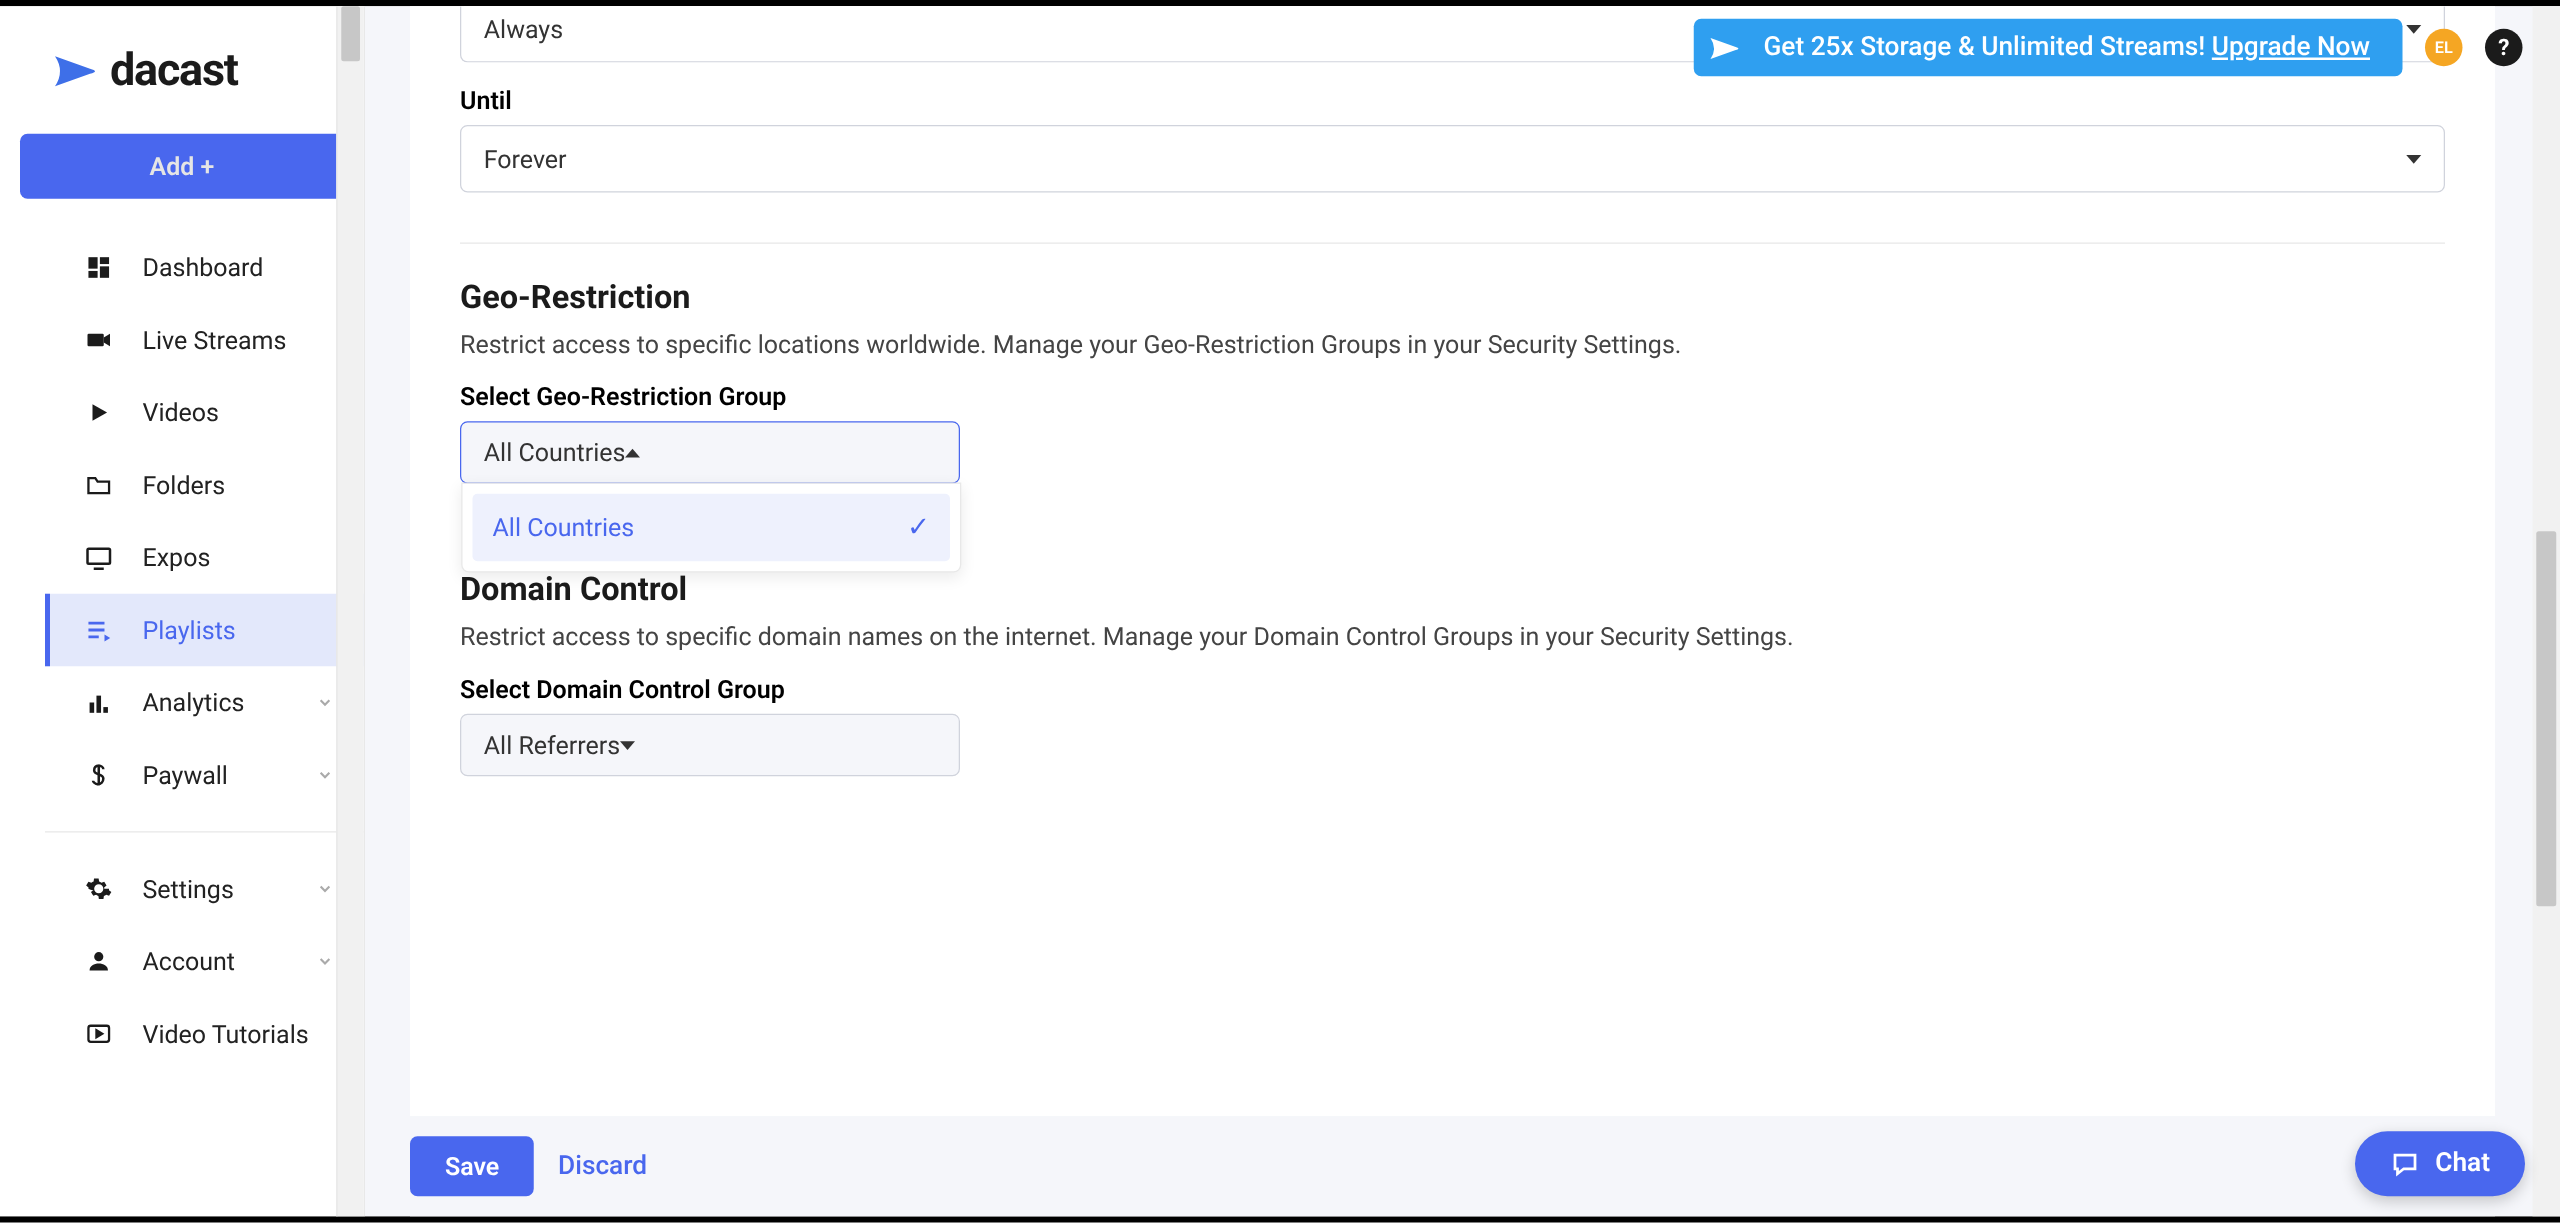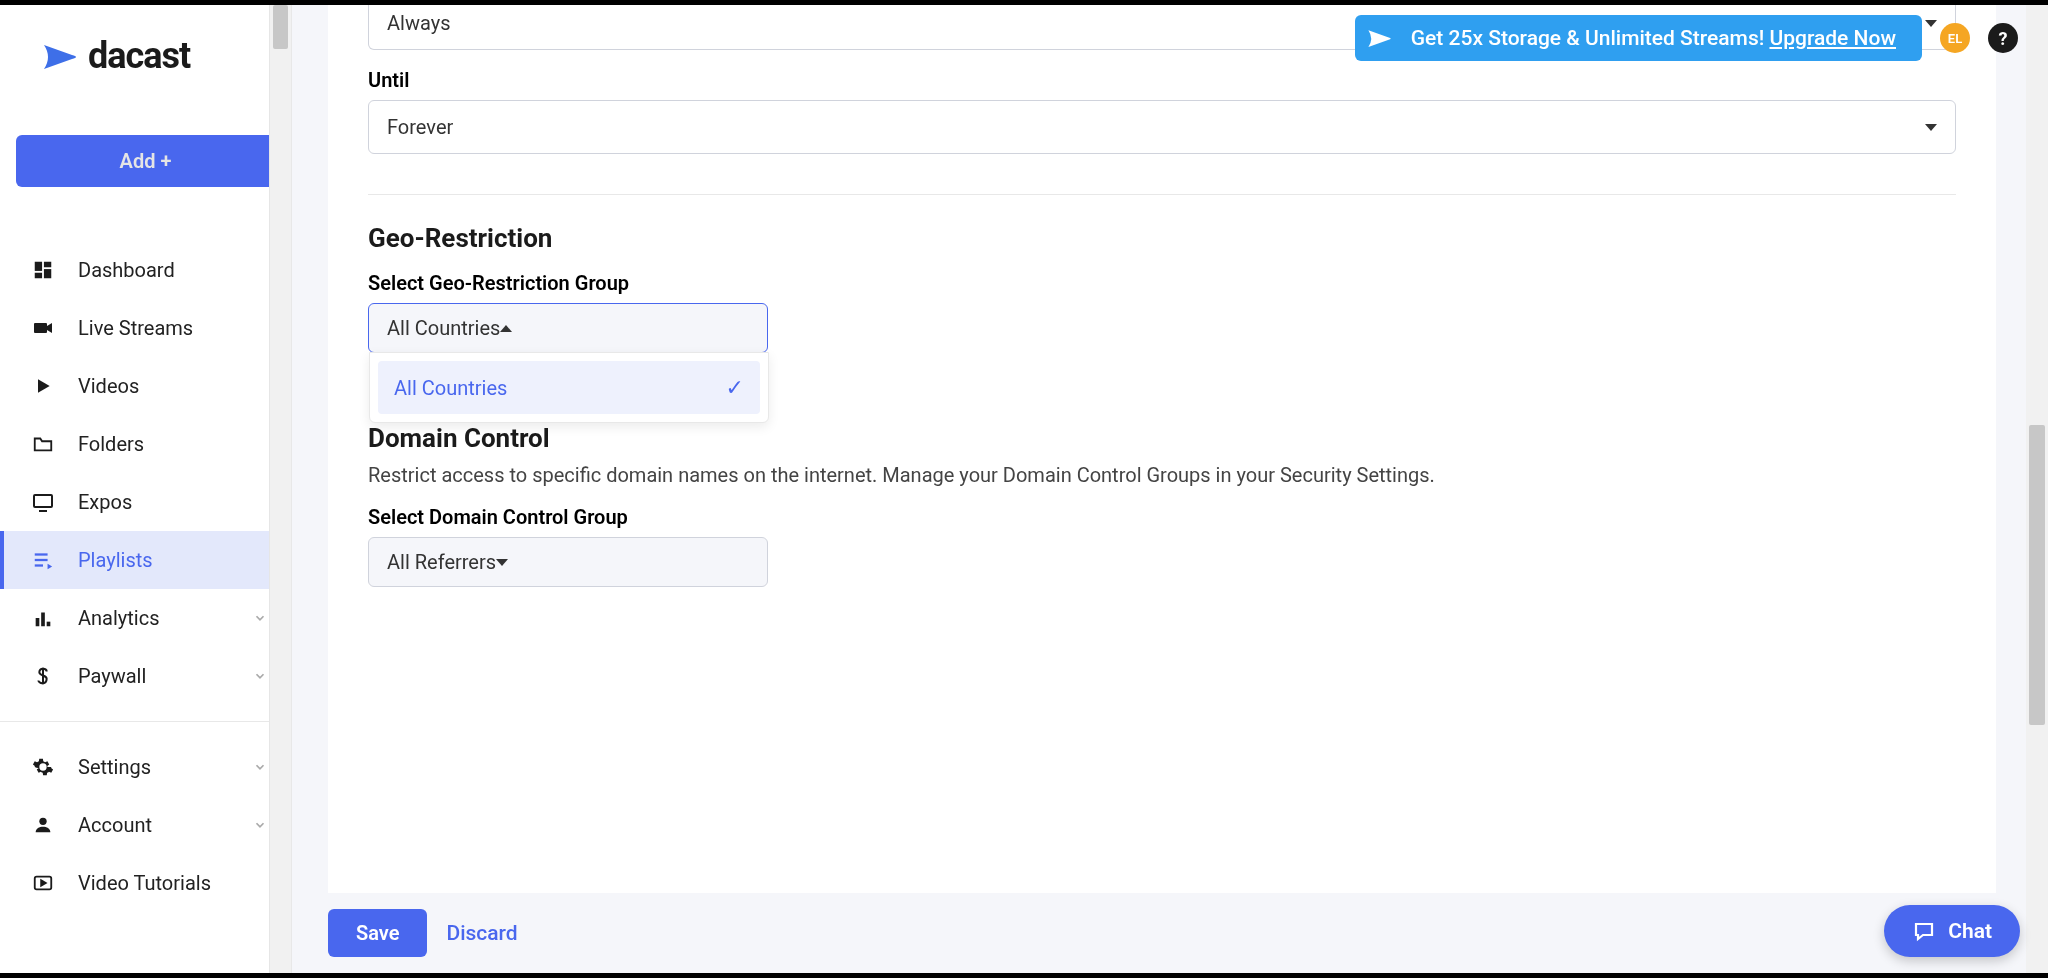--- a/index.html
+++ b/index.html
@@ -1,24 +1,24 @@
 <!DOCTYPE html>
 <html><head>
 <meta charset="utf-8">
 <style>
 * { margin: 0; padding: 0; box-sizing: border-box; font-family: -apple-system, BlinkMacSystemFont, 'Segoe UI', Roboto, Arial, sans-serif; }
 body { background: #000; width: 2048px; height: 978px; overflow: hidden; }
 .viewport { background: #fff; width: 2048px; height: 968px; margin-top: 5px; display: flex; position: relative; }
-.sidebar { width: 292px; height: 100%; background: #fff; border-right: 1px solid #e8e8e8; display: flex; flex-direction: column; position: relative; gap: 28px; }
+.sidebar { width: 292px; height: 100%; background: #fff; border-right: 1px solid #e8e8e8; display: flex; flex-direction: column; position: relative; }
 .logo-wrap { padding: 30px 30px 20px 42px; }
 .logo { display: flex; align-items: center; gap: 6px; }
 .logo-mark { width: 40px; height: 30px; }
 .logo-text { font-size: 36px; font-weight: 700; color: #1b1b1b; letter-spacing: -1px; }
 .add-btn { margin: 10px 16px 26px 16px; background: #4967ee; color: #e5e5e5; border: none; border-radius: 6px; padding: 14px 0; font-size: 20px; font-weight: 600; cursor: pointer; }
-.nav { display: flex; flex-direction: column; }
+.nav { display: flex; flex-direction: column; margin-left: 36px; }
 .nav-item { display: flex; align-items: center; gap: 22px; padding: 16px 16px 16px 30px; color: #222; font-size: 20px; cursor: pointer; position: relative; }
 .nav-item.active { background: #e3e8fb; color: #4967ee; border-left: 4px solid #4967ee; padding-left: 26px; }
 .nav-item .icon-slot { width: 26px; height: 26px; display: flex; align-items: center; justify-content: center; color: #1b1b1b; }
 .nav-item.active .icon-slot { color: #4967ee; }
 .nav-item .chev { position: absolute; right: 24px; color: #aaa; }
 .nav-divider { height: 1px; background: #e8e8e8; margin: 16px 0; }
 .scroll-gutter { position: absolute; right: 0; top: 0; bottom: 0; width: 22px; background: #f1f1f1; border-left: 1px solid #e6e6e6; }
 .scroll-thumb { position: absolute; left: 3px; right: 3px; top: 0; height: 44px; background: #c7c7c7; border-radius: 2px; }
 .main { flex: 1; position: relative; background: #f5f6fa; display: flex; flex-direction: column; }
 .topbar { position: absolute; top: 0; right: 0; height: 66px; display: flex; align-items: center; gap: 18px; padding-right: 30px; z-index: 10; }
@@ -209,20 +209,21 @@
 
         <div class="form-label">Until</div>
         <div class="select-wide">
           <span>Forever</span>
           <span class="caret-down"></span>
         </div>
 
         <hr class="section-hr">
 
         <div class="section-title">Geo-Restriction</div>
+        <div class="section-desc">Restrict access to specific locations worldwide. Manage your Geo-Restriction Groups in your Security Settings.</div>
         <div class="form-label">Select Geo-Restriction Group</div>
         <div class="select-narrow">
           <span>All Countries</span>
           <span class="caret-up"></span>
           <div class="dropdown-menu">
             <div class="dropdown-option">
               <span>All Countries</span>
               <span class="check">✓</span>
             </div>
           </div>

